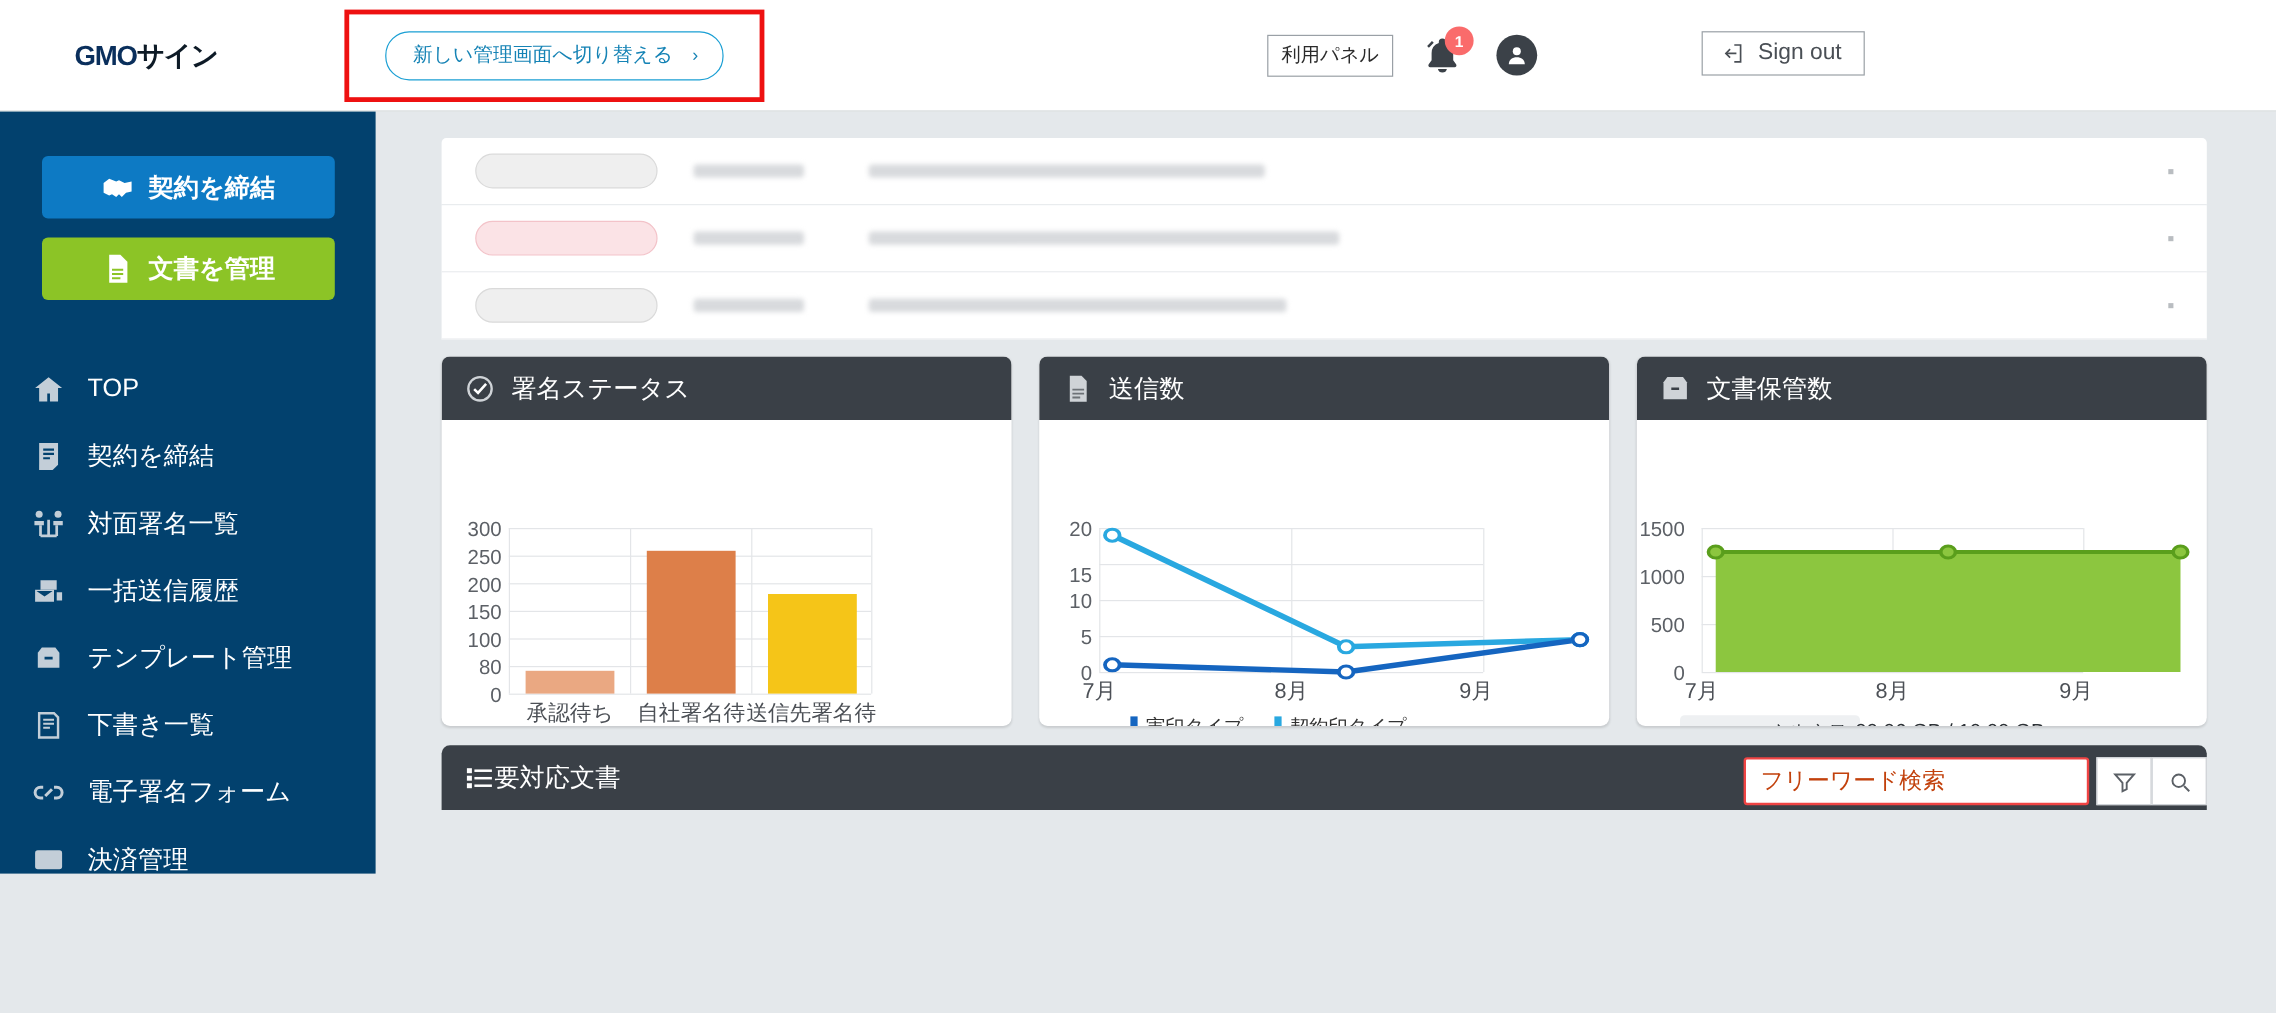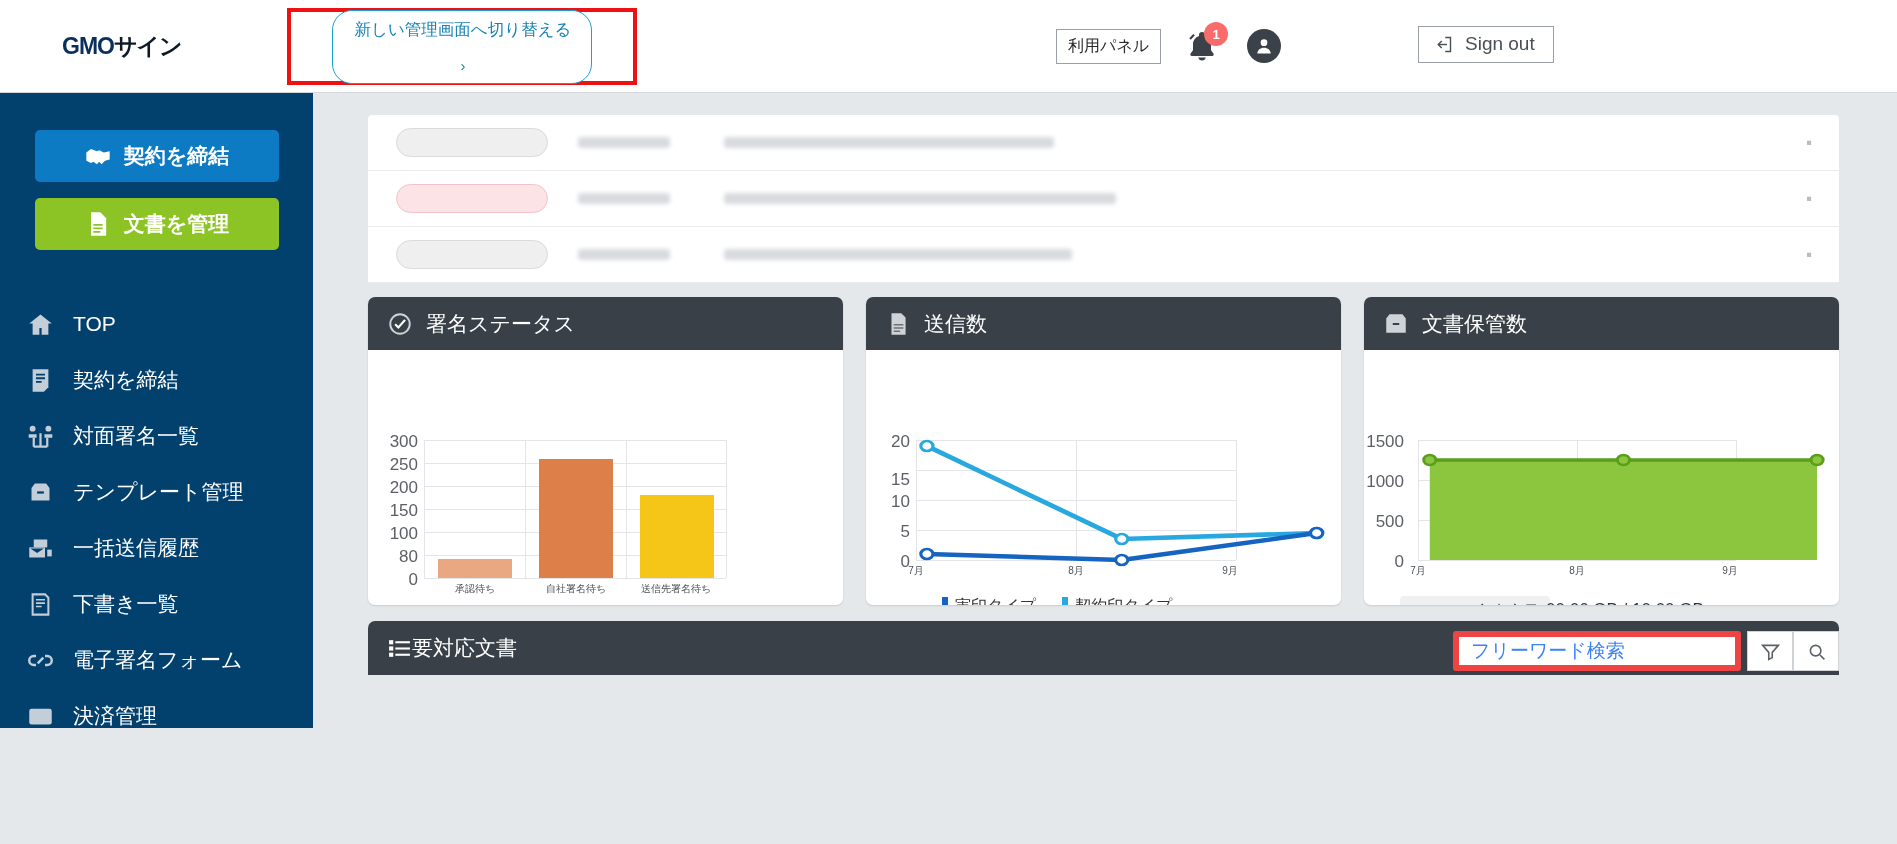--- a/index.html
+++ b/index.html
@@ -27,21 +27,21 @@
     width: 350px; height: 77px;
     border: 4px solid #ee1111;
     display: flex; align-items: center; justify-content: center;
     background: #fff;
   }
   #switch-btn {
     border: 1px solid #1a9fd4; border-radius: 20px;
     color: #1583b5; font-size: 16.5px;
     padding: 8px 20px 9px 22px;
     display: flex; align-items: center; gap: 16px;
-    background: #fff; cursor: pointer; white-space: nowrap; flex-direction: column;
+    background: #fff; cursor: pointer; white-space: nowrap;
   }
   #switch-btn .chev { font-size: 15px; color: #1583b5; }
   #panel-btn {
     position: absolute; left: 1056px; top: 29px;
     border: 1px solid #9aa0a6; background: #fff;
     font-size: 16px; color: #2b2b2b; padding: 6px 11px;
     cursor: pointer; white-space: nowrap;
   }
   #bell { position: absolute; left: 1184px; top: 24px; width: 40px; height: 44px; cursor: pointer; }
   #bell svg { width: 36px; height: 36px; position: absolute; top: 5px; left: 0; }
@@ -109,44 +109,44 @@
   .card-head {
     background: #3a4047; color: #fff; height: 53px;
     display: flex; align-items: center; gap: 13px; padding-left: 19px;
     font-size: 21px;
   }
   .card-head svg { width: 26px; height: 26px; }
   .card-body { height: 255px; position: relative; padding: 8px 12px 0 12px; }
 
   .ytick { position: absolute; font-size: 17px; color: #5c6066; text-align: right; width: 46px; }
   .gline { position: absolute; height: 1px; background: #e3e5e8; }
-  .xtick { position: absolute; font-size: 10px; color: #4c5056; text-align: center; }
+  .xtick { position: absolute; font-size: 18px; color: #4c5056; text-align: center; }
   .bar { position: absolute; bottom: 0; }
 
   .legend { position: absolute; display: flex; gap: 26px; font-size: 16px; color: #333; align-items: center; }
   .legend .sw { display: inline-block; width: 6px; height: 17px; margin-right: 7px; vertical-align: -3px; }
 
   #cap-pill {
     position: absolute; background: #eef0f2; border-radius: 4px;
     font-size: 16px; color: #31363b; padding: 6px 10px;
   }
   #cap-text { position: absolute; font-size: 17px; color: #2d3237; }
 
   
   #bottom {
     margin: 16px 58px 0 55px; background: #3a4047; border-radius: 7px 7px 0 0;
     height: 54px; display: flex; align-items: center; position: relative;
   }
   #bottom .t { color: #fff; font-size: 21px; display: flex; align-items: center; padding-left: 19px; }
   #bottom .t svg { width: 25px; height: 25px; fill: #fff; }
   #search-box {
     position: absolute; right: 98px; top: 10px; width: 288px; height: 40px;
-    background: #fff; border: 6px solid #ef4444; border-radius: 3px;
+    background: #fff; border: 2px solid #ef4444; border-radius: 3px;
     display: flex; align-items: center; padding-left: 12px;
-    font-size: 19px; color: #3b82f6;
+    font-size: 19px; color: #c2410c;
   }
   #filter-btn {
     position: absolute; right: 46px; top: 10px; width: 46px; height: 40px;
     background: #fff; border: 1px solid #cfd3d7; display: flex;
     align-items: center; justify-content: center; cursor: pointer;
   }
   #searchico-btn {
     position: absolute; right: 0px; top: 10px; width: 46px; height: 40px;
     background: #fff; border: 1px solid #cfd3d7; display: flex;
     align-items: center; justify-content: center; cursor: pointer;
@@ -235,36 +235,36 @@
             <circle cx="19" cy="5" r="2.6"></circle>
             <path d="M1.5 10h7v3h-7zM15.5 10h7v3h-7zM11 9h2v12h-2z"></path>
             <path d="M5 13h2v8H5zM17 13h2v8h-2zM6 20h12v2H6z"></path>
           </svg>
         </span>
       <span>対面署名一覧</span>
     </div>
     <div class="nav-item">
       <span class="ico">
           <svg viewBox="0 0 24 24">
-            <path d="M4 8 7 4h10l3 4v11H4z"></path>
-            <path fill="#02416e" d="M9 11h6v2H9z"></path>
-          </svg>
-        </span>
-      <span>テンプレート管理</span>
-    </div>
-    <div class="nav-item">
-      <span class="ico">
-          <svg viewBox="0 0 24 24">
             <path d="M6 4h12v7H6z"></path>
             <path d="M2 11h14v9H2z"></path>
             <path fill="#02416e" d="m3 12 6 4 6-4z"></path>
             <path d="M18 13h4v6h-4z"></path>
           </svg>
         </span>
       <span>一括送信履歴</span>
+    </div>
+    <div class="nav-item">
+      <span class="ico">
+          <svg viewBox="0 0 24 24">
+            <path d="M4 8 7 4h10l3 4v11H4z"></path>
+            <path fill="#02416e" d="M9 11h6v2H9z"></path>
+          </svg>
+        </span>
+      <span>テンプレート管理</span>
     </div>
     <div class="nav-item">
       <span class="ico">
           <svg viewBox="0 0 24 24">
             <path fill="none" stroke="#c3ced8" stroke-width="1.8" d="M5 3h11l3 3v15H5z"></path>
             <path d="M8 7h8v1.5H8zm0 3h8v1.5H8zm0 3h5v1.5H8z"></path>
           </svg>
         </span>
       <span>下書き一覧</span>
     </div>

